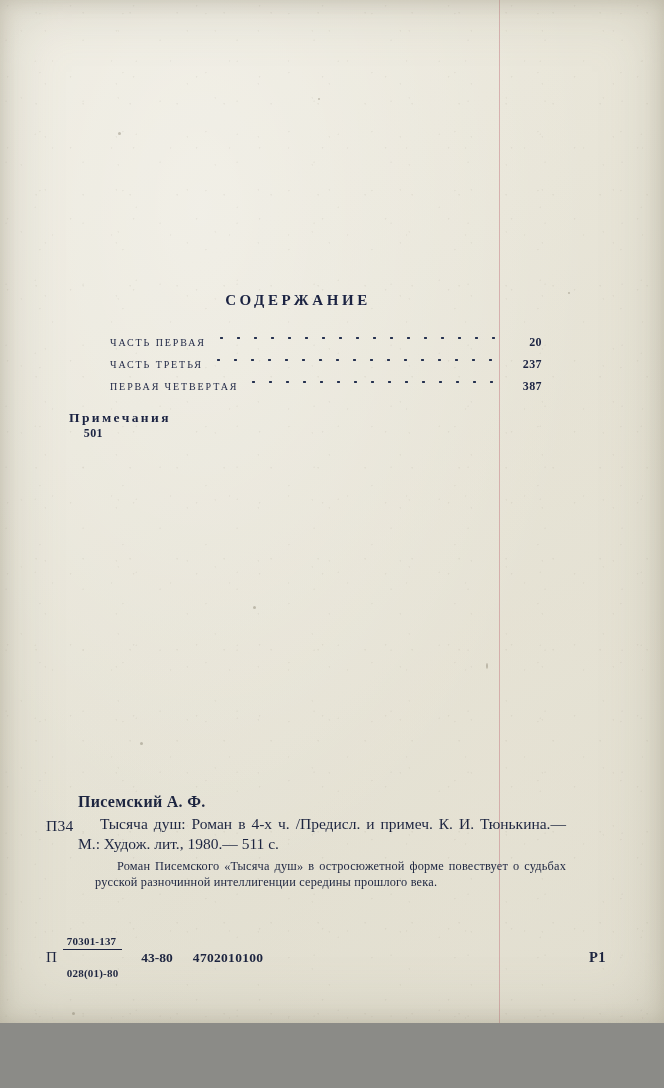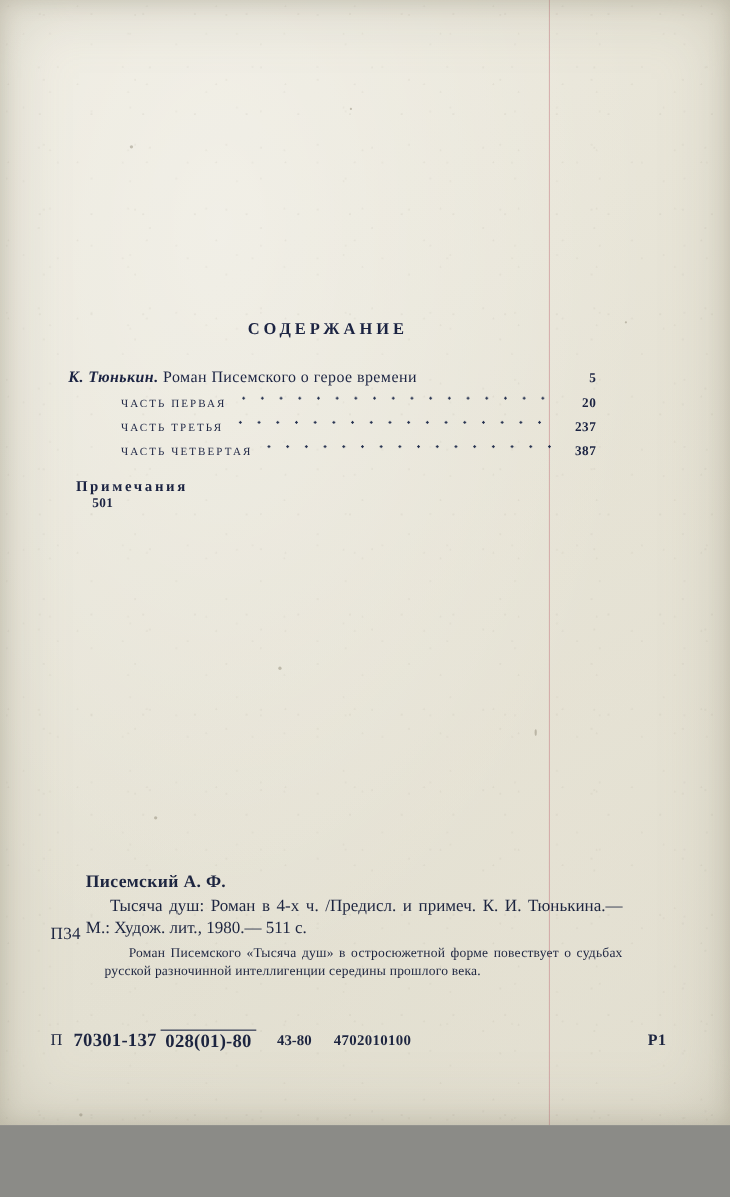--- a/index.html
+++ b/index.html
@@ -141,21 +141,20 @@
     margin-top: 3px;
     font-size: 15.5px;
     line-height: 1.32;
   }
   .cip-index {
     position: absolute;
     left: 0;
     top: 2px;
     font-size: 15.5px;
     letter-spacing: .3px;
-    margin-top: 24px;
   }
   .cip-text {
     margin-left: 32px;
     text-align: justify;
     text-indent: 22px;
   }
   .cip-annot {
     margin-left: 49px;
     margin-top: 4px;
     font-size: 12.3px;
@@ -172,29 +171,28 @@
     top: 936px;
     width: 560px;
     display: flex;
     align-items: center;
     font-size: 14.5px;
     font-weight: bold;
   }
   .code-p { margin-right: 6px; font-weight: normal; font-size: 15px; }
   .fraction {
     display: inline-flex;
-    flex-direction: row;
-    align-items: center;
+    flex-direction: column;
     line-height: 1.08;
-    font-size: 17px;
+    font-size: 11px;
     letter-spacing: .2px;
   }
   .fraction .num { padding: 0 4px 1px 4px; }
   .fraction .den {
-    padding: 1px 4px 0 4px;
+    padding: 18px 4px 0 4px;
     border-top: 1.4px solid #1b2342;
   }
   .code-dash { margin-left: 19px; font-size: 13.5px; }
   .code-long { margin-left: 20px; font-size: 13.5px; letter-spacing: .3px; }
   .code-right { margin-left: auto; font-size: 14.5px; letter-spacing: .5px; }
 
   
   .speck { position: absolute; background: rgba(110,100,80,.35); border-radius: 50%; pointer-events: none; }
 </style>
 </head>
@@ -211,41 +209,36 @@
   <div class="speck" style="left:568px; top:292px; width:2px; height:2px;"></div>
   <div class="speck" style="left:72px;  top:1012px; width:3px; height:3px;"></div>
 
   <div class="scan-line" style="left:499px;"></div>
 
   <div class="content">
 
     <section class="toc">
       <h1 class="toc-title">СОДЕРЖАНИЕ</h1>
 
-      <div class="toc-row row-intro">
-        <span class="label"><span class="it">К. Тюнькин.</span> <span>Роман Писемского о герое времени</span></span>
-        <span class="leader"></span>
-        <span class="pg">5</span>
-      </div>
 
       <div class="toc-row row-part">
         <span class="label">ЧАСТЬ ПЕРВАЯ</span>
         <span class="leader"></span>
         <span class="pg">20</span>
       </div>
 
 
       <div class="toc-row row-part">
         <span class="label">ЧАСТЬ ТРЕТЬЯ</span>
         <span class="leader"></span>
         <span class="pg">237</span>
       </div>
 
       <div class="toc-row row-part">
-        <span class="label">ЧАСТЬ ЧЕТВЕРТАЯ</span>
+        <span class="label">ПЕРВАЯ ЧЕТВЕРТАЯ</span>
         <span class="leader"></span>
         <span class="pg">387</span>
       </div>
 
       <div class="toc-row row-notes">
         <span class="label">Примечания</span>
         <span class="leader"></span>
         <span class="pg">501</span>
       </div>
     </section>

